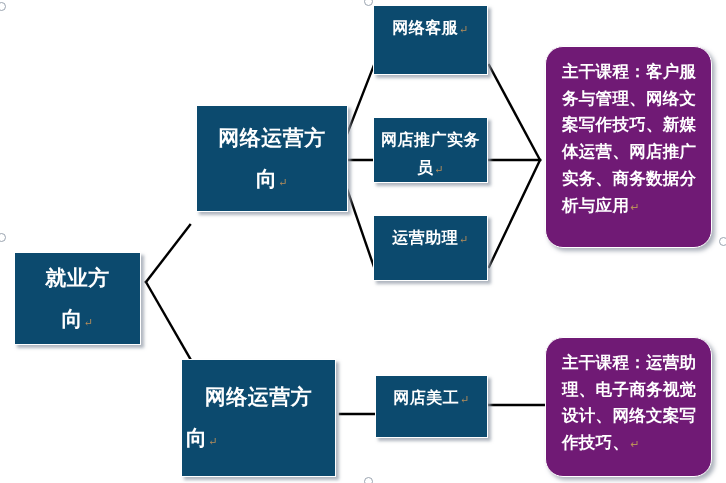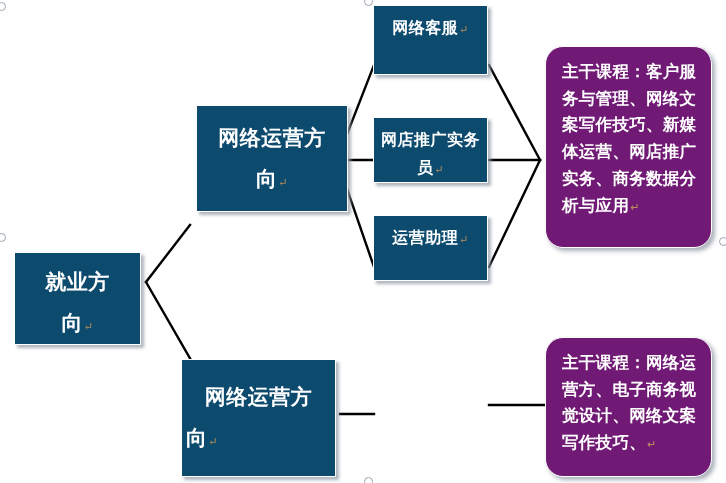--- a/index.html
+++ b/index.html
@@ -124,21 +124,21 @@
 
       <path d="M489,65  L540,160"></path>
       <path d="M489,160 L540,160"></path>
       <path d="M489,267 L540,160"></path>
 
       <path d="M340,414 L374,414"></path>
       <path d="M489,405 L546,405"></path>
     </g>
   </svg>
 
-  <div class="node big center" style="left:14px; top:252px; width:127px; height:93px;justify-content:flex-end;">
+  <div class="node big center" style="left:14px; top:252px; width:127px; height:93px;">
     <span class="line l1">就业方</span>
     <span class="line l2"><span>向</span><span class="pilcrow">↵</span></span>
   </div>
 
   <div class="node big center" style="left:196px; top:105px; width:152px; height:107px;">
     <span class="line l1">网络运营方</span>
     <span class="line l2"><span>向</span><span class="pilcrow">↵</span></span>
   </div>
 
   <div class="node big leftsecond" style="left:181px; top:359px; width:155px; height:118px;">
@@ -152,27 +152,30 @@
 
   <div class="node small" style="left:373px; top:117px; width:115px; height:66px;">
     <span class="line">网店推广实务</span>
     <span class="line"><span>员</span><span class="pilcrow">↵</span></span>
   </div>
 
   <div class="node small" style="left:373px; top:215px; width:115px; height:66px;">
     <span class="line"><span>运营助理</span><span class="pilcrow">↵</span></span>
   </div>
 
+  <div class="node small" style="left:375px; top:375px; width:113px; height:63px;">
+    <span class="line"><span>网店美工</span><span class="pilcrow">↵</span></span>
+  </div>
 
   <div class="panel" style="left:545px; top:46px; width:167px; height:202px;">
     <span>主干课程：客户服务与管理、网络文案写作技巧、新媒体运营、网店推广实务、商务数据分析与应用</span><span class="pilcrow">↵</span>
   </div>
 
   <div class="panel" style="left:545px; top:337px; width:167px; height:140px;">
-    <span>主干课程：网络运营方、电子商务视觉设计、网络文案写作技巧、</span><span class="pilcrow">↵</span>
+    <span>主干课程：运营助理、电子商务视觉设计、网络文案写作技巧、</span><span class="pilcrow">↵</span>
   </div>
 
   <div class="handle" style="left:-3px;  top:2px;"></div>
   <div class="handle" style="left:-3px;  top:233px;"></div>
   <div class="handle" style="left:364px; top:-3px;"></div>
   <div class="handle" style="left:719px; top:237px;"></div>
   <div class="handle" style="left:364px; top:477px;"></div>
 
 </div>
 

